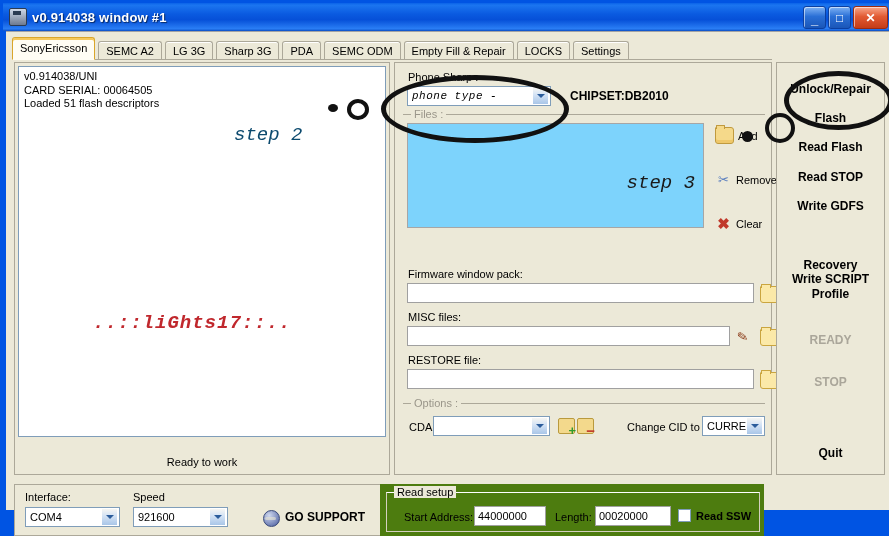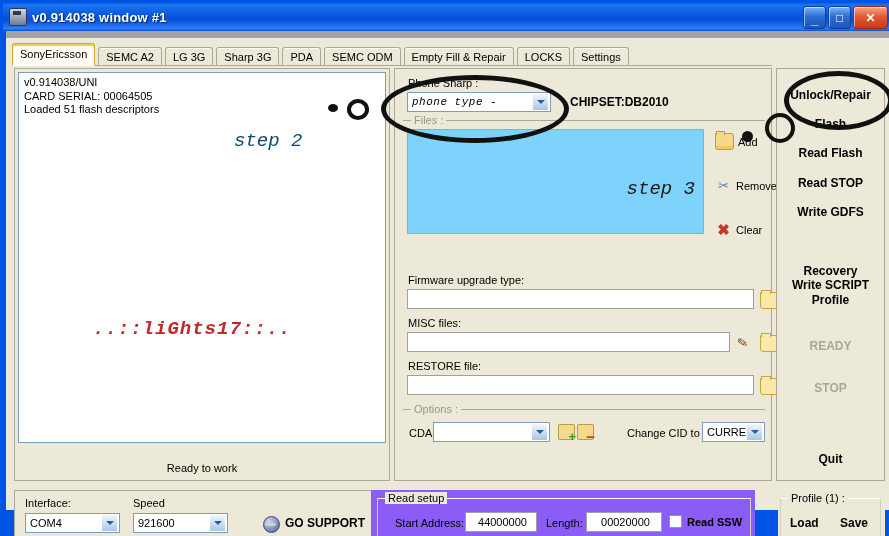--- a/index.html
+++ b/index.html
@@ -47,21 +47,21 @@
     border-color:#9c2a10;width:33px;
   }
   .tbtn .g{position:absolute;color:#fff;font-size:12px;font-weight:bold;
     left:0;right:0;top:50%;transform:translateY(-50%);text-align:center;line-height:1;}
   .tbtn.min .g{font-size:13px;top:auto;bottom:2px;transform:none;}
 
   
   .client{
     position:absolute;left:3px;top:28px;width:883px;height:479px;
     background:#ece9d8;
-    border-top:7px solid #a3a3a3;
+    border-top:1px solid #a3a3a3;
     box-sizing:border-box;
   }
   
   .tabstrip{
     position:absolute;left:6px;top:7px;width:760px;height:21px;
     display:flex;align-items:flex-end;gap:3px;
   }
   .tab{
     height:18px;line-height:18px;padding:0 7px;
     background:#ece9d8;border:1px solid #aca899;border-bottom:none;
@@ -202,22 +202,22 @@
     font-weight:bold;font-size:12px;color:#000;cursor:pointer;
   }
   .rbtn.disabled{color:#aaa69a;}
 
   
   .bottomleft{
     position:absolute;left:8px;top:452px;width:368px;height:52px;
     background:#ece9d8;border:1px solid #aca899;box-sizing:border-box;
   }
   .bottommid{
-    position:absolute;left:365px;top:452px;width:384px;height:52px;
-    background:#8b5cf6;box-sizing:border-box;text-align:center;
+    position:absolute;left:374px;top:452px;width:384px;height:52px;
+    background:#4d7c0f;box-sizing:border-box;
   }
   .bottomright{
     position:absolute;left:772px;top:452px;width:107px;height:52px;
     background:#ece9d8;box-sizing:border-box;
   }
   .gosupport{
     position:absolute;font-weight:bold;font-size:12px;color:#000;
     display:flex;align-items:flex-start;gap:5px;
   }
   .ico-globe{
@@ -315,21 +315,21 @@
       </div>
       <div class="actbtn" style="left:320px;top:109px;">
         <span class="ico ico-scissors">✂</span>
         <span>Remove</span>
       </div>
       <div class="actbtn" style="left:320px;top:153px;">
         <span class="ico ico-x">✖</span>
         <span>Clear</span>
       </div>
 
-      <div class="lbl" style="position:absolute;left:13px;top:205px;">Firmware upgrade type:</div>
+      <div class="lbl" style="position:absolute;left:13px;top:205px;">Firmware window pack:</div>
       <div class="txtbox" style="left:12px;top:220px;width:347px;"></div>
       <div class="ico ico-folder-y" style="position:absolute;left:365px;top:223px;"></div>
 
       <div class="lbl" style="position:absolute;left:13px;top:248px;">MISC files:</div>
       <div class="txtbox" style="left:12px;top:263px;width:323px;"></div>
       <div class="ico ico-pencil" style="position:absolute;left:339px;top:266px;">✎</div>
       <div class="ico ico-folder-y" style="position:absolute;left:365px;top:266px;"></div>
 
       <div class="lbl" style="position:absolute;left:13px;top:291px;">RESTORE file:</div>
       <div class="txtbox" style="left:12px;top:306px;width:347px;"></div>
@@ -400,28 +400,20 @@
       <div class="lbl" style="position:absolute;left:24px;top:27px;">Start Address:</div>
       <div class="txtbox" style="left:94px;top:22px;width:72px;">44000000</div>
       <div class="lbl" style="position:absolute;left:175px;top:27px;">Length:</div>
       <div class="txtbox" style="left:215px;top:22px;width:76px;">00020000</div>
       <div style="position:absolute;left:298px;top:25px;display:flex;align-items:center;gap:5px;">
         <span class="checkbox"></span>
         <span class="lbl" style="font-weight:bold;">Read SSW</span>
       </div>
     </div>
 
-    <div class="bottomright">
-      <div class="groupbox" style="left:2px;top:2px;width:101px;height:46px;">
-        <div class="gb-border"></div>
-        <div class="gb-title">Profile (1) :</div>
-      </div>
-      <div style="position:absolute;left:12px;top:26px;font-weight:bold;font-size:12px;">Load</div>
-      <div style="position:absolute;left:62px;top:26px;font-weight:bold;font-size:12px;">Save</div>
-    </div>
 
   </div>
 
   <div class="annot" style="left:0;top:0;width:889px;height:536px;">
 
     <div class="dot" style="left:325px;top:101px;width:10px;height:8px;"></div>
     <div class="ring" style="left:344px;top:96px;width:14px;height:13px;"></div>
 
     <div class="ell" style="left:378px;top:72px;width:178px;height:58px;"></div>
 

